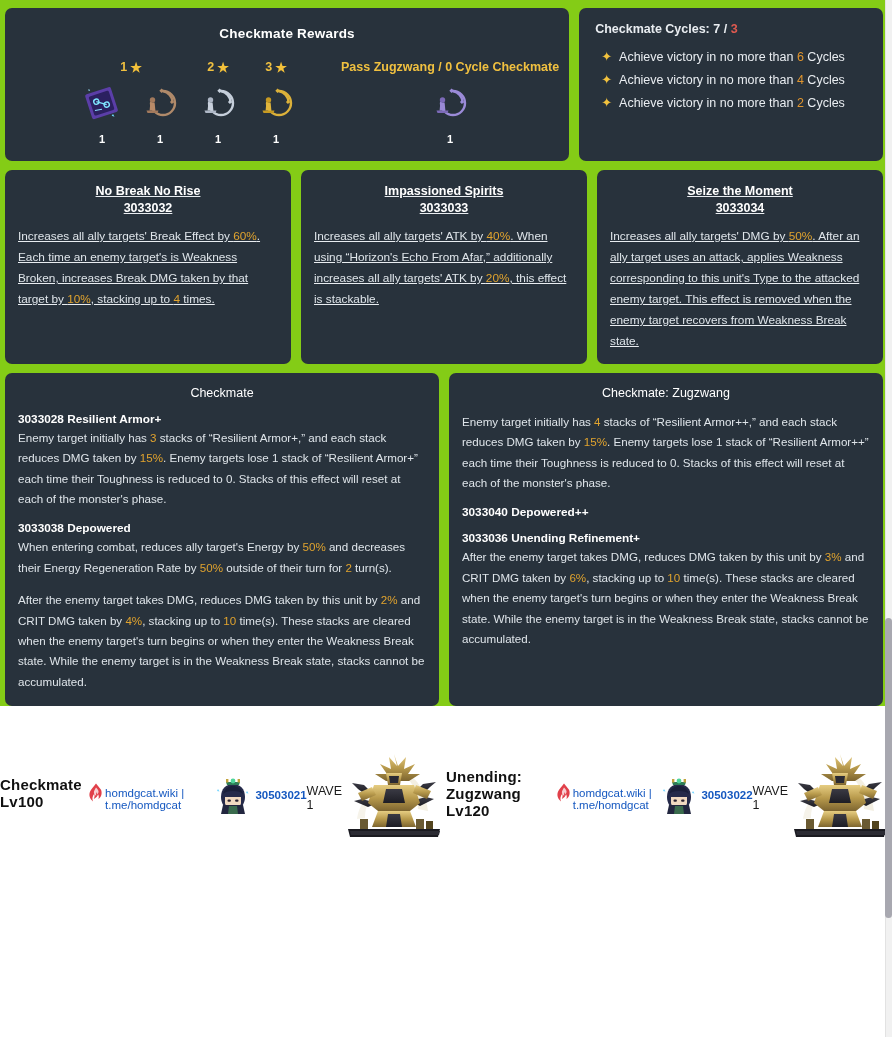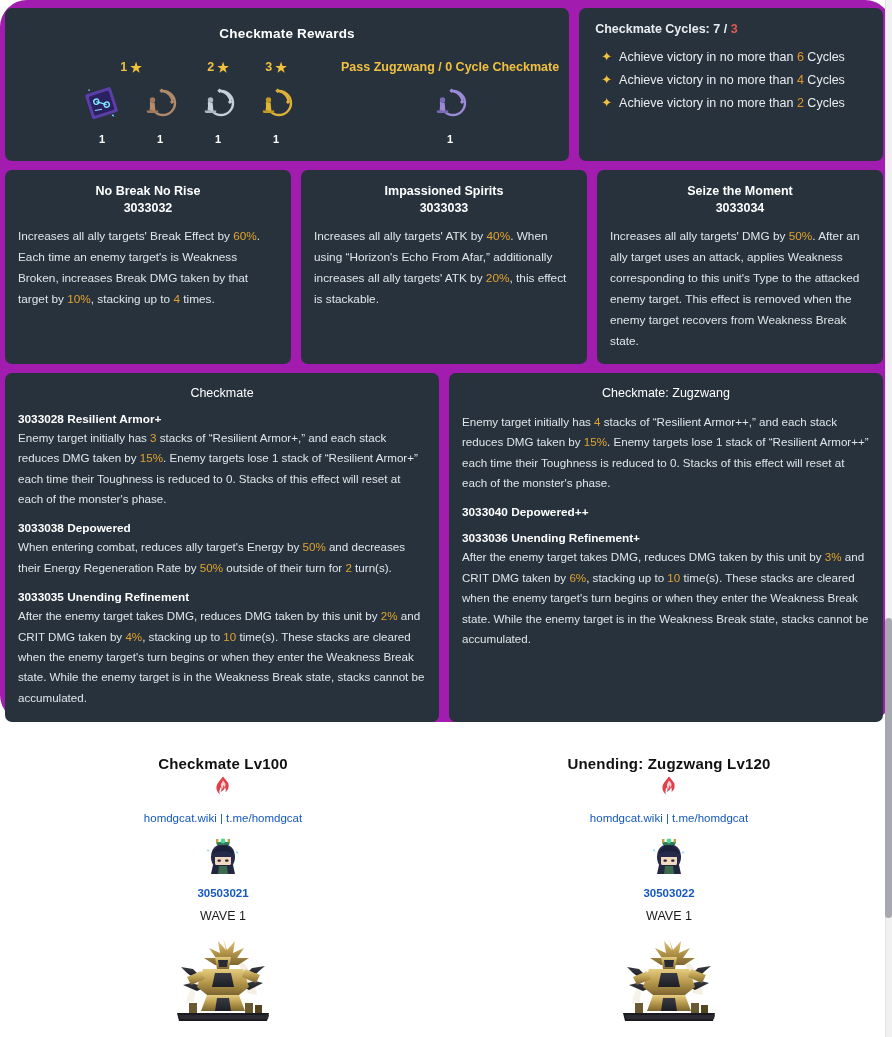--- a/index.html
+++ b/index.html
@@ -10,23 +10,22 @@
   }
   body {
     position: relative;
     width: 892px;
     min-height: 1037px;
     overflow: hidden;
   }
 
   
   .dark-area {
-    background: #a21caf;
+    background: #84cc16;
     padding: 8px 9px 0 5px;
-    border-radius: 27px;
   }
   .panel {
     background: #28323c;
     border-radius: 7px;
     color: #e9edf1;
   }
   .row {
     display: flex;
     gap: 10px;
     margin-bottom: 9px;
@@ -86,21 +85,21 @@
     gap: 7px;
     font-size: 12.5px;
     color: #e9edf1;
     padding: 4.5px 0;
     margin-left: 6px;
   }
   .sparkle { color: #f2c23e; font-size: 13px; line-height: 1; }
   .num-o { color: #e0952e; font-weight: normal; }
 
   
-  .buff-card { flex: 1 1 0; padding: 14px 13px 12px 13px; }
+  .buff-card { flex: 1 1 0; padding: 14px 13px 12px 13px; text-decoration: underline; }
   .buff-name { text-align: center; font-weight: bold; font-size: 12.5px; color: #ffffff; }
   .buff-id { text-align: center; font-weight: bold; font-size: 12.5px; color: #ffffff; margin-top: 3px; }
   .buff-desc { font-size: 11.8px; line-height: 1.78; color: #dfe5ea; margin-top: 11px; }
 
   
   .cm-card { flex: 1 1 0; padding: 13px 13px 14px 13px; }
   .cm-title { text-align:center; font-weight:normal; font-size:12.5px; color:#ffffff; }
   .skill { margin-top: 12px; }
   .skill-head { font-size: 11.8px; font-weight: bold; color: #ffffff; }
   .skill-body { font-size: 11.6px; line-height: 1.76; color: #dfe5ea; margin-top: 2px; }
@@ -109,21 +108,21 @@
 
   
   .light-area {
     background: #ffffff;
     padding-top: 24px;
     display: flex;
   }
   .wave-col {
     flex: 1 1 0;
     display: flex;
-    flex-direction: column;
+    flex-direction: row;
     align-items: center;
   }
   .wave-title {
     font-size: 15px;
     font-weight: bold;
     color: #111111;
     letter-spacing: .2px;
   }
   .flame { margin-top: 4px; }
   .wiki-link {
@@ -315,21 +314,20 @@
         <div class="cm-title">Checkmate</div>
         <div class="skill">
           <div class="skill-head">3033028 Resilient Armor+</div>
           <div class="skill-body"><span>Enemy target initially has </span><span class="hl">3</span><span> stacks of “Resilient Armor+,” and each stack reduces DMG taken by </span><span class="hl">15%</span><span>. Enemy targets lose 1 stack of “Resilient Armor+” each time their Toughness is reduced to 0. Stacks of this effect will reset at each of the monster's phase.</span></div>
         </div>
         <div class="skill">
           <div class="skill-head">3033038 Depowered</div>
           <div class="skill-body"><span>When entering combat, reduces ally target's Energy by </span><span class="hl">50%</span><span> and decreases their Energy Regeneration Rate by </span><span class="hl">50%</span><span> outside of their turn for </span><span class="hl">2</span><span> turn(s).</span></div>
         </div>
         <div class="skill">
-          <div class="skill-head">3033035 Unending Refinement</div>
           <div class="skill-body"><span>After the enemy target takes DMG, reduces DMG taken by this unit by </span><span class="hl">2%</span><span> and CRIT DMG taken by </span><span class="hl">4%</span><span>, stacking up to </span><span class="hl">10</span><span> time(s). These stacks are cleared when the enemy target's turn begins or when they enter the Weakness Break state. While the enemy target is in the Weakness Break state, stacks cannot be accumulated.</span></div>
         </div>
       </div>
       <div class="panel cm-card">
         <div class="cm-title">Checkmate: Zugzwang</div>
         <div class="skill">
           <div class="skill-body"><span>Enemy target initially has </span><span class="hl">4</span><span> stacks of “Resilient Armor++,” and each stack reduces DMG taken by </span><span class="hl">15%</span><span>. Enemy targets lose 1 stack of “Resilient Armor++” each time their Toughness is reduced to 0. Stacks of this effect will reset at each of the monster's phase.</span></div>
         </div>
         <div class="skill">
           <div class="skill-head">3033040 Depowered++</div>

